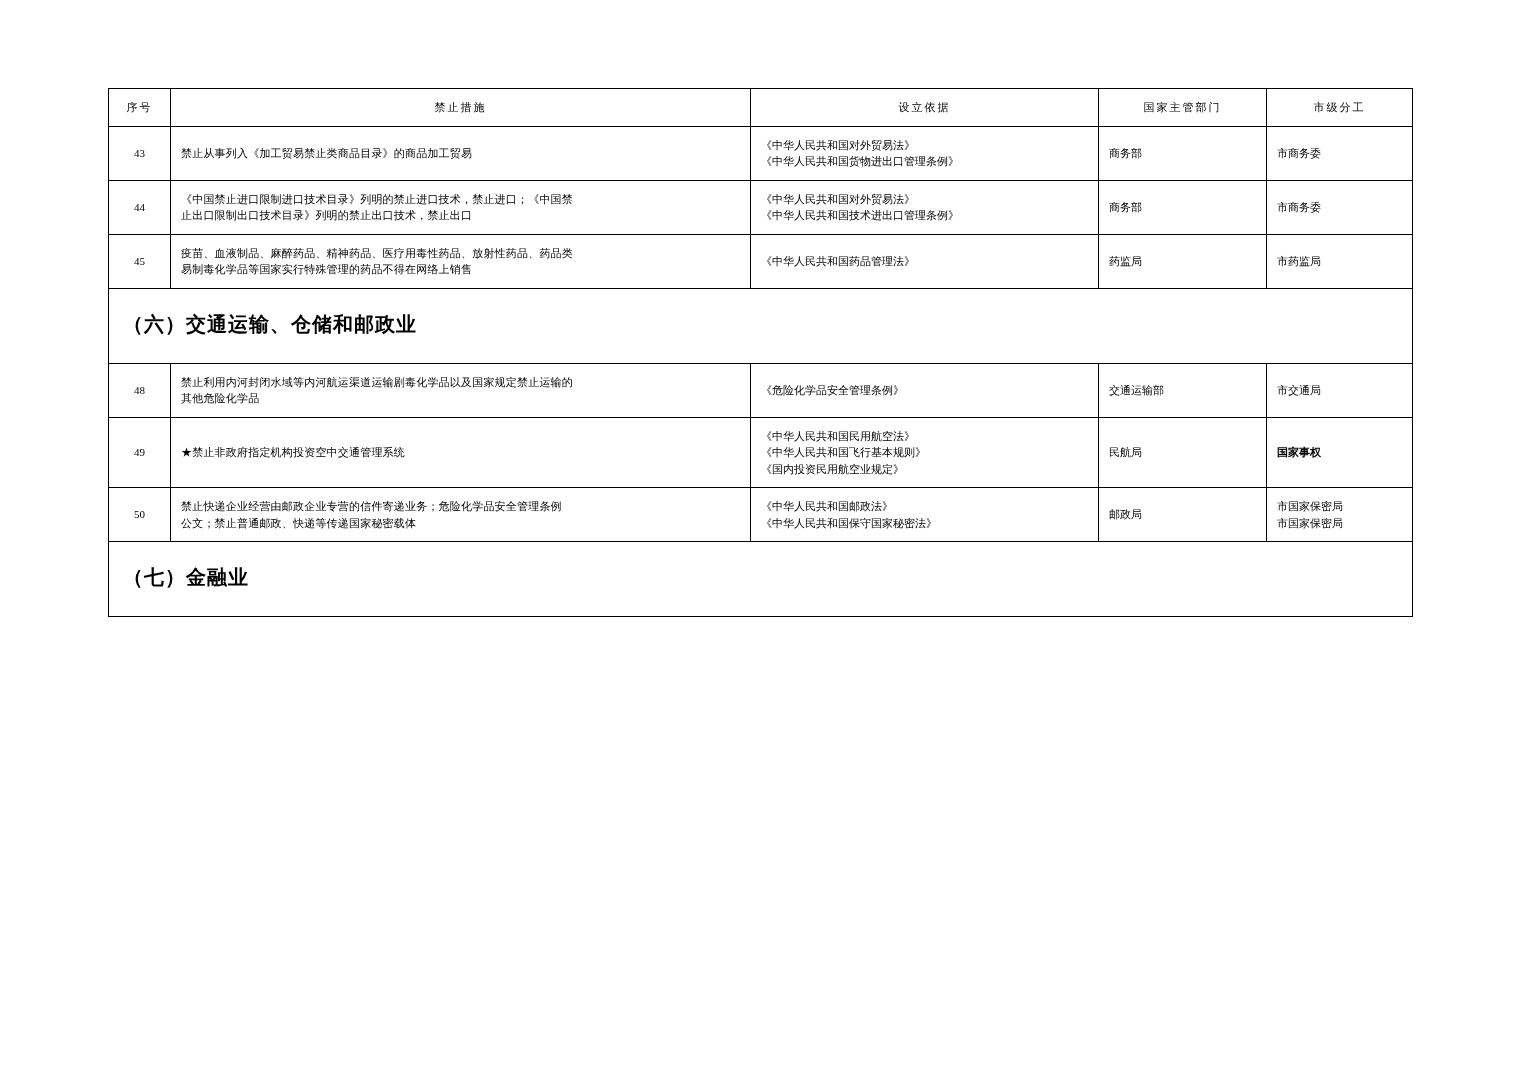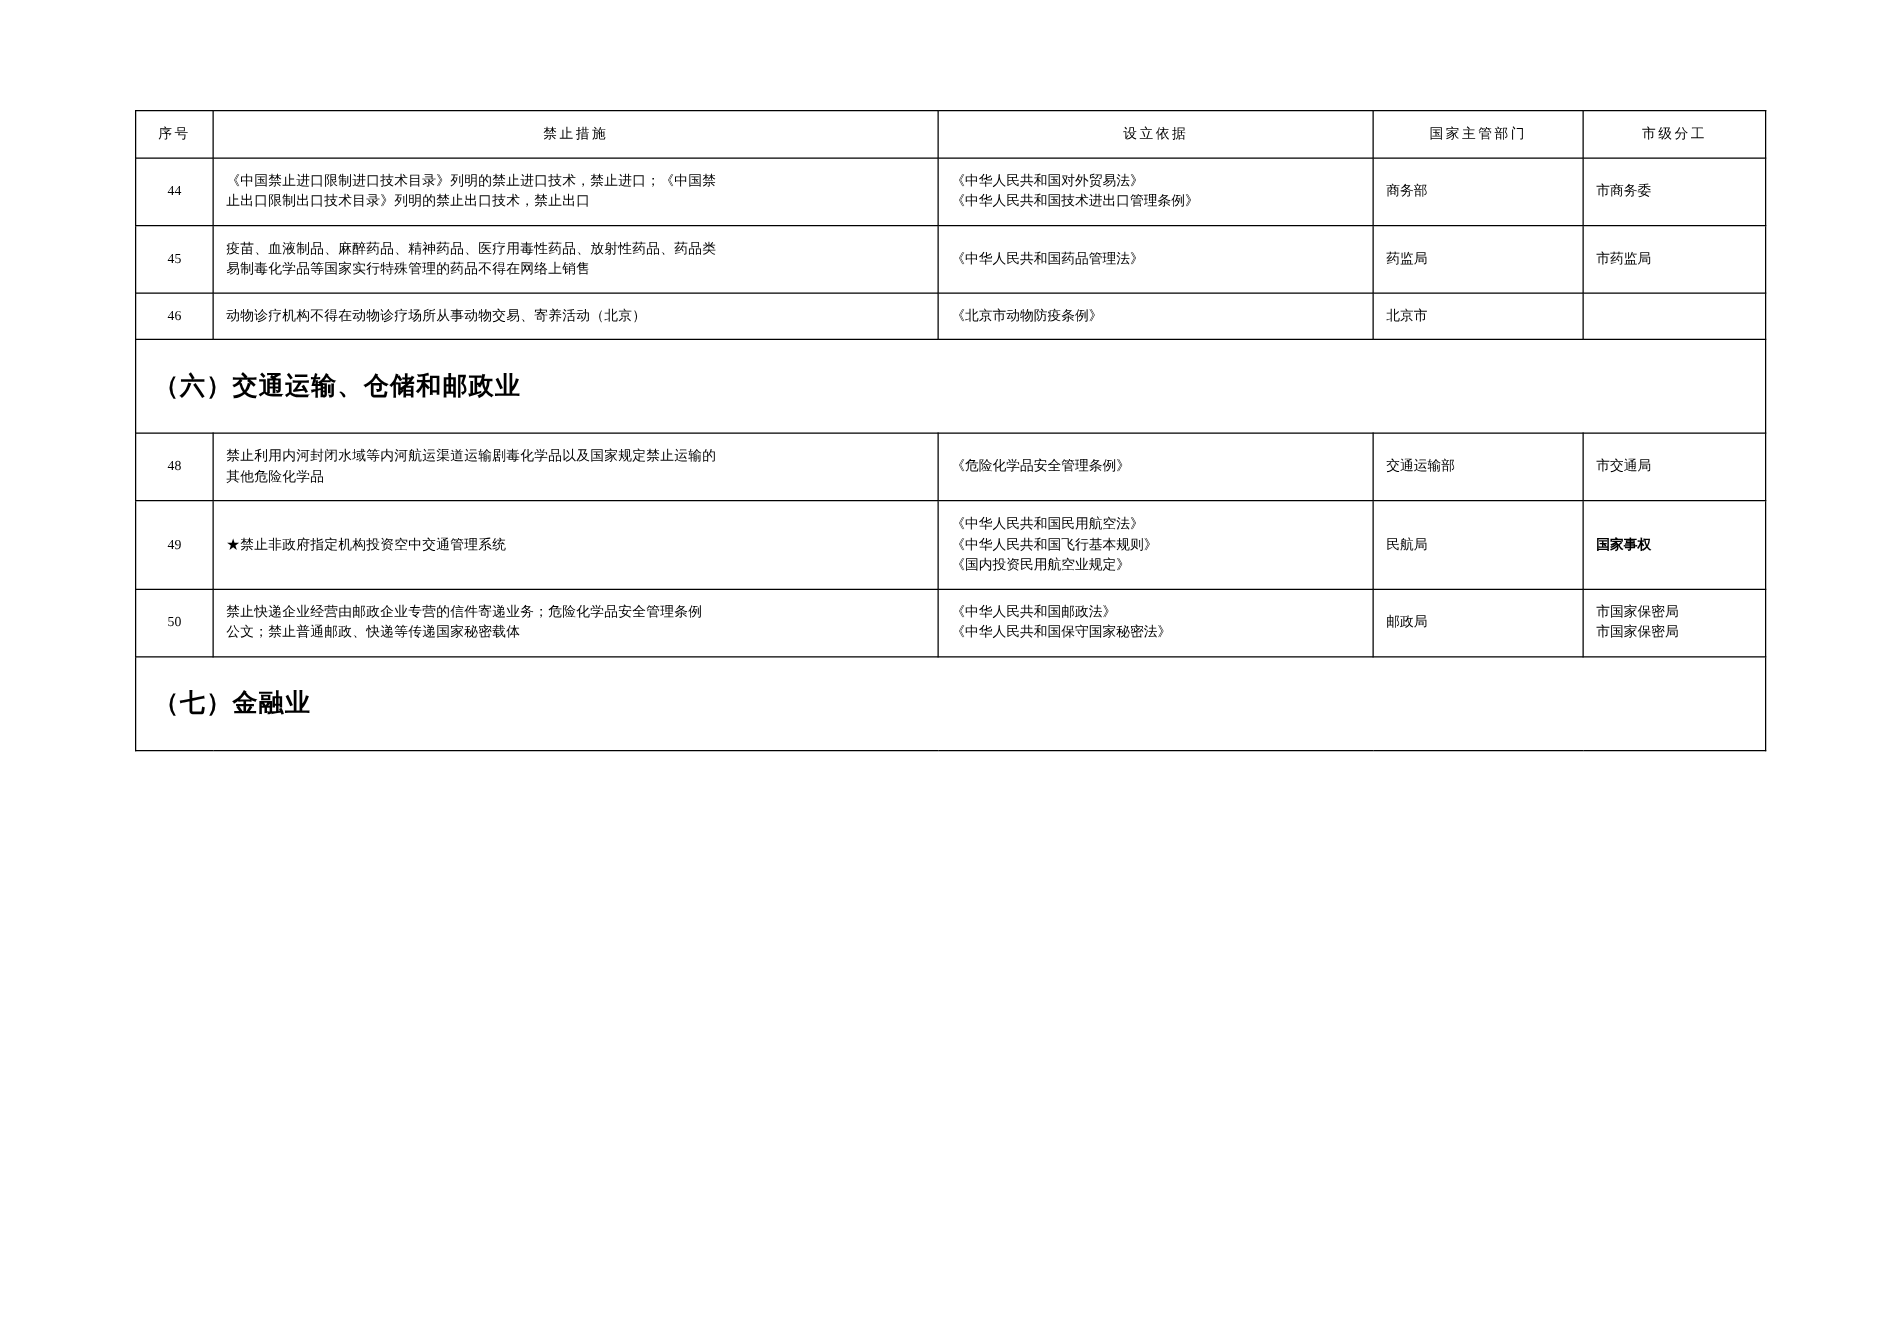--- a/index.html
+++ b/index.html
@@ -66,21 +66,21 @@
     padding-left: 16px;
   }
   td.city.bold {
     font-weight: bold;
   }
   tr.section td {
     text-align: left;
     font-size: 20px;
     font-weight: bold;
     padding: 22px 12px 22px 14px;
-    font-family: Liberation Serif, serif;
+    font-family: Liberation Mono, monospace;
     letter-spacing: 1px;
   }
   .line {
     display: block;
   }
   .pagenum {
     position: absolute;
     left: 0;
     right: 0;
     top: 980px;
@@ -106,20 +106,32 @@
       <tr>
         <td>序号</td>
         <td>禁止措施</td>
         <td>设立依据</td>
         <td>国家主管部门</td>
         <td>市级分工</td>
       </tr>
     </thead>
     <tbody id="table-body">
         <tr>
+          <td class="num">43</td>
+          <td class="measure">
+            <span class="line">禁止从事列入《加工贸易禁止类商品目录》的商品加工贸易</span>
+          </td>
+          <td class="basis">
+            <span class="line">《中华人民共和国对外贸易法》</span>
+            <span class="line">《中华人民共和国货物进出口管理条例》</span>
+          </td>
+          <td class="dept">商务部</td>
+          <td class="city">市商务委</td>
+        </tr>
+        <tr>
           <td class="num">44</td>
           <td class="measure">
             <span class="line">《中国禁止进口限制进口技术目录》列明的禁止进口技术，禁止进口；《中国禁</span>
             <span class="line">止出口限制出口技术目录》列明的禁止出口技术，禁止出口</span>
           </td>
           <td class="basis">
             <span class="line">《中华人民共和国对外贸易法》</span>
             <span class="line">《中华人民共和国技术进出口管理条例》</span>
           </td>
           <td class="dept">商务部</td>
@@ -129,31 +141,20 @@
           <td class="num">45</td>
           <td class="measure">
             <span class="line">疫苗、血液制品、麻醉药品、精神药品、医疗用毒性药品、放射性药品、药品类</span>
             <span class="line">易制毒化学品等国家实行特殊管理的药品不得在网络上销售</span>
           </td>
           <td class="basis">
             <span class="line">《中华人民共和国药品管理法》</span>
           </td>
           <td class="dept">药监局</td>
           <td class="city">市药监局</td>
-        </tr>
-        <tr>
-          <td class="num">46</td>
-          <td class="measure">
-            <span class="line">动物诊疗机构不得在动物诊疗场所从事动物交易、寄养活动（北京）</span>
-          </td>
-          <td class="basis">
-            <span class="line">《北京市动物防疫条例》</span>
-          </td>
-          <td class="dept">北京市</td>
-          <td class="city"></td>
         </tr>
         <tr class="section">
           <td colspan="5">（六）交通运输、仓储和邮政业</td>
         </tr>
         <tr>
           <td class="num">48</td>
           <td class="measure">
             <span class="line">禁止利用内河封闭水域等内河航运渠道运输剧毒化学品以及国家规定禁止运输的</span>
             <span class="line">其他危险化学品</span>
           </td>

